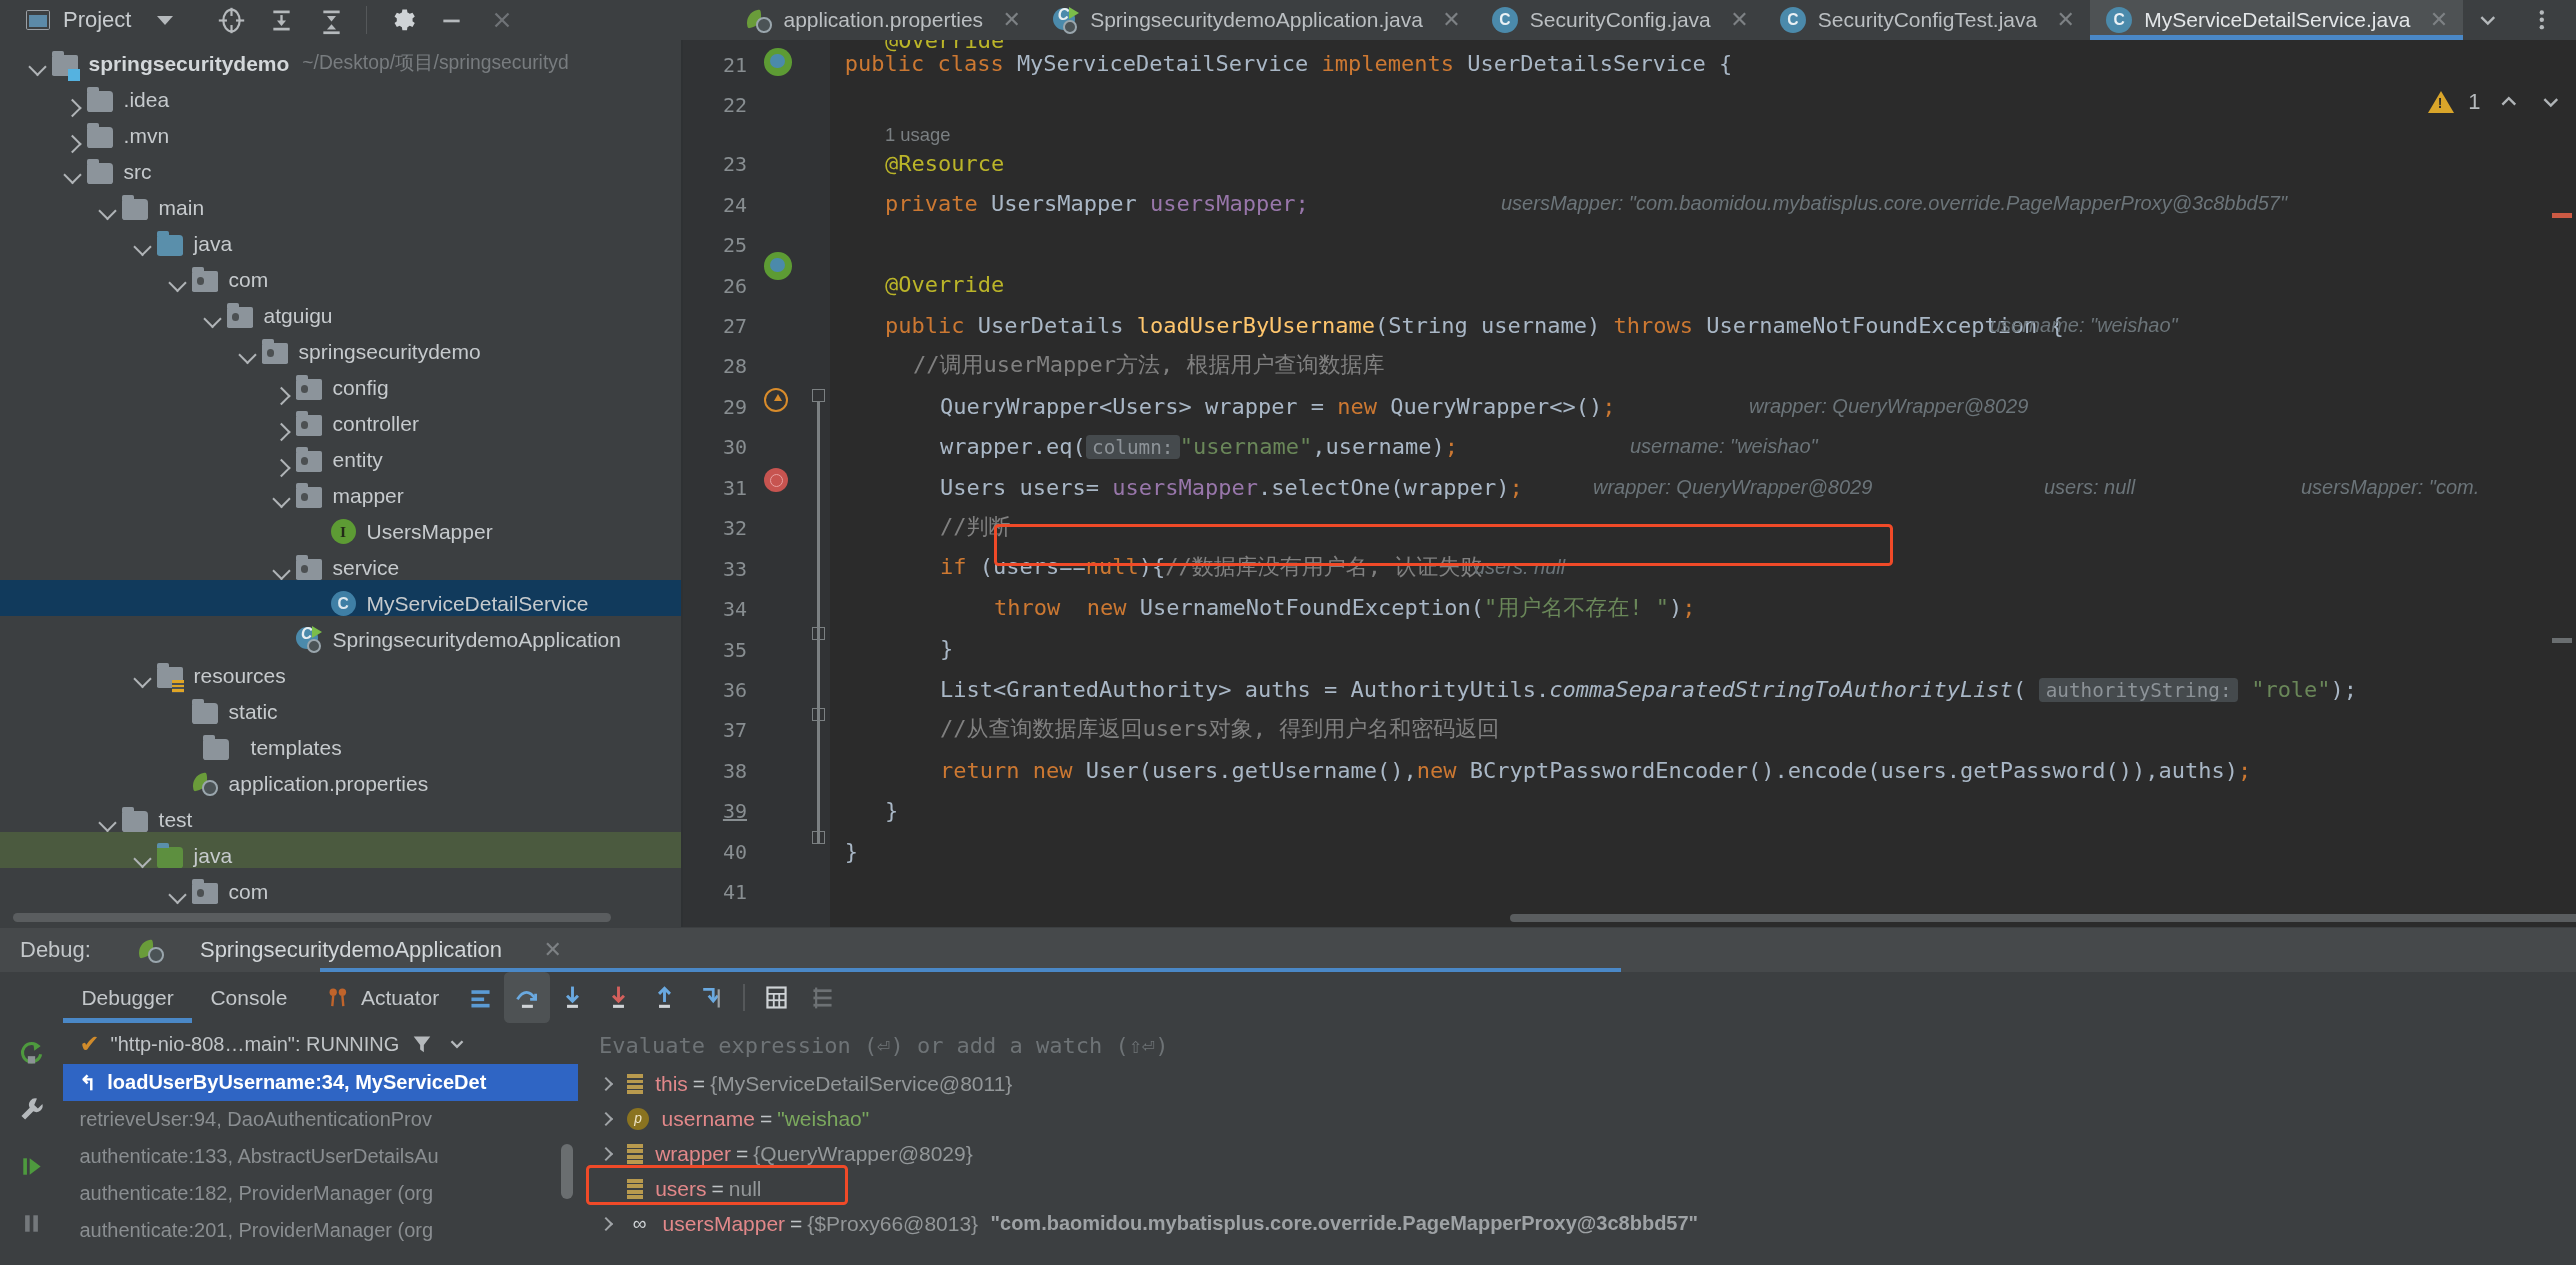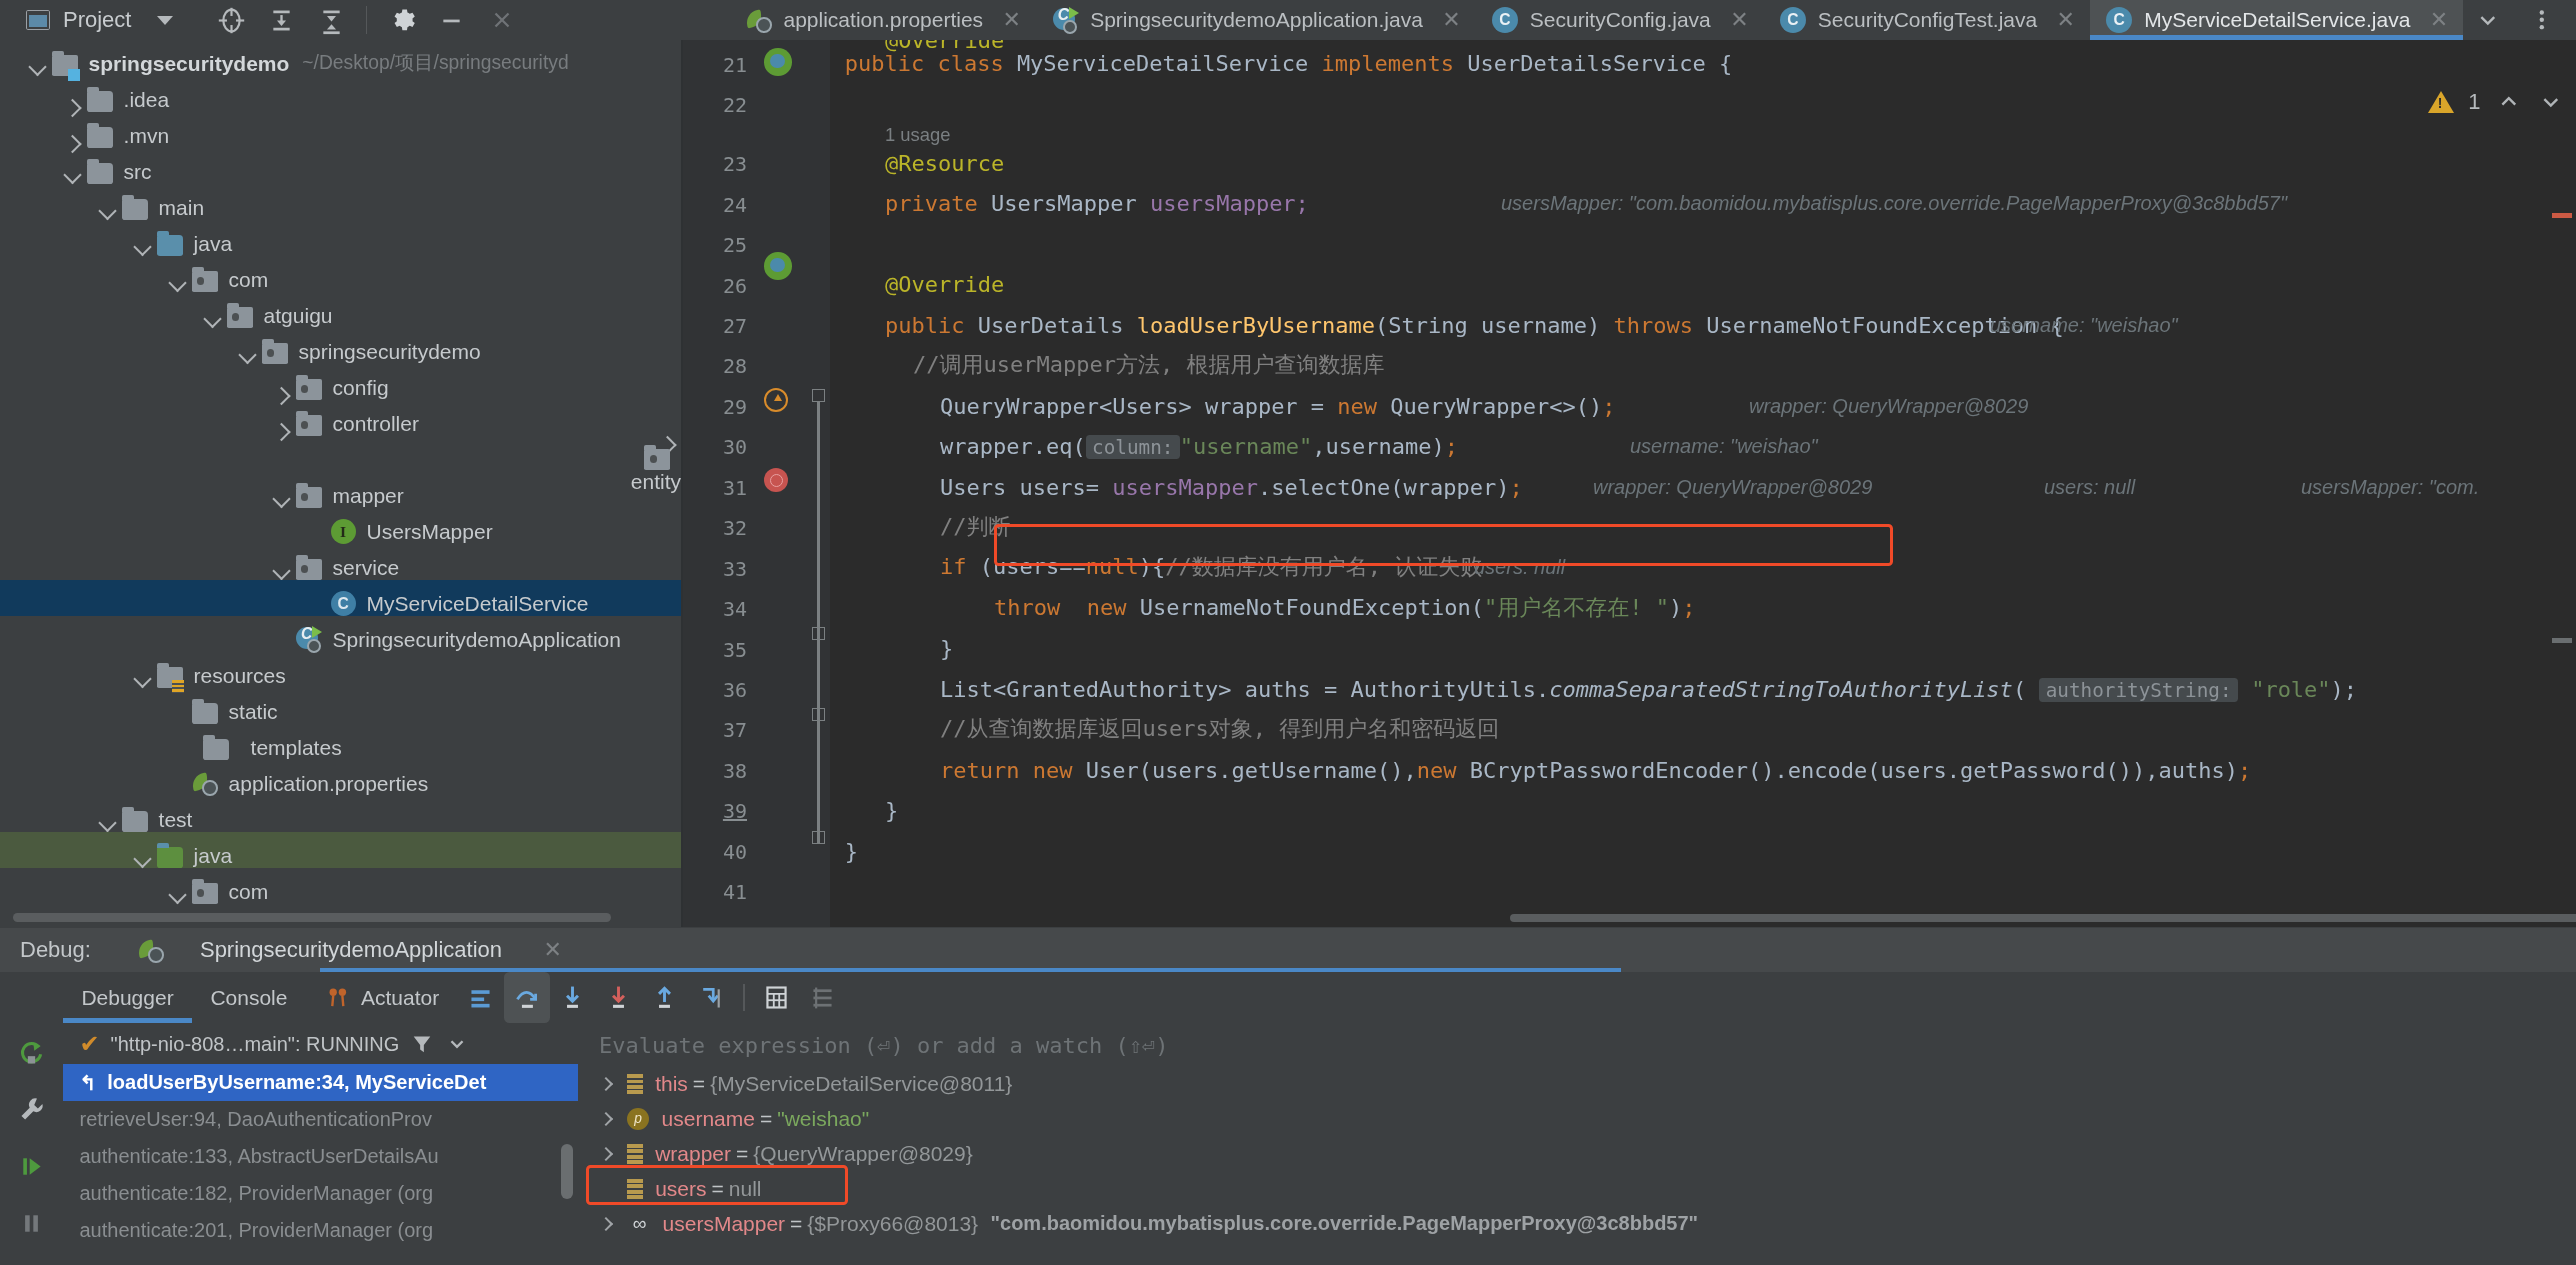--- a/index.html
+++ b/index.html
@@ -321,21 +321,21 @@
           <span class="fi pkg"></span>
           <span>config</span>
         </div>
         <div class="tree-row" style="padding-left: 268px;">
           <div class="tw">
             <span class="chev rt"></span>
           </div>
           <span class="fi pkg"></span>
           <span>controller</span>
         </div>
-        <div class="tree-row" style="padding-left: 268px; flex-direction: column;">
+        <div class="tree-row" style="padding-left: 268px;">
           <div class="tw">
             <span class="chev rt"></span>
           </div>
           <span class="fi pkg"></span>
           <span>entity</span>
         </div>
         <div class="tree-row" style="padding-left: 268px;">
           <div class="tw">
             <span class="chev dn"></span>
           </div>

